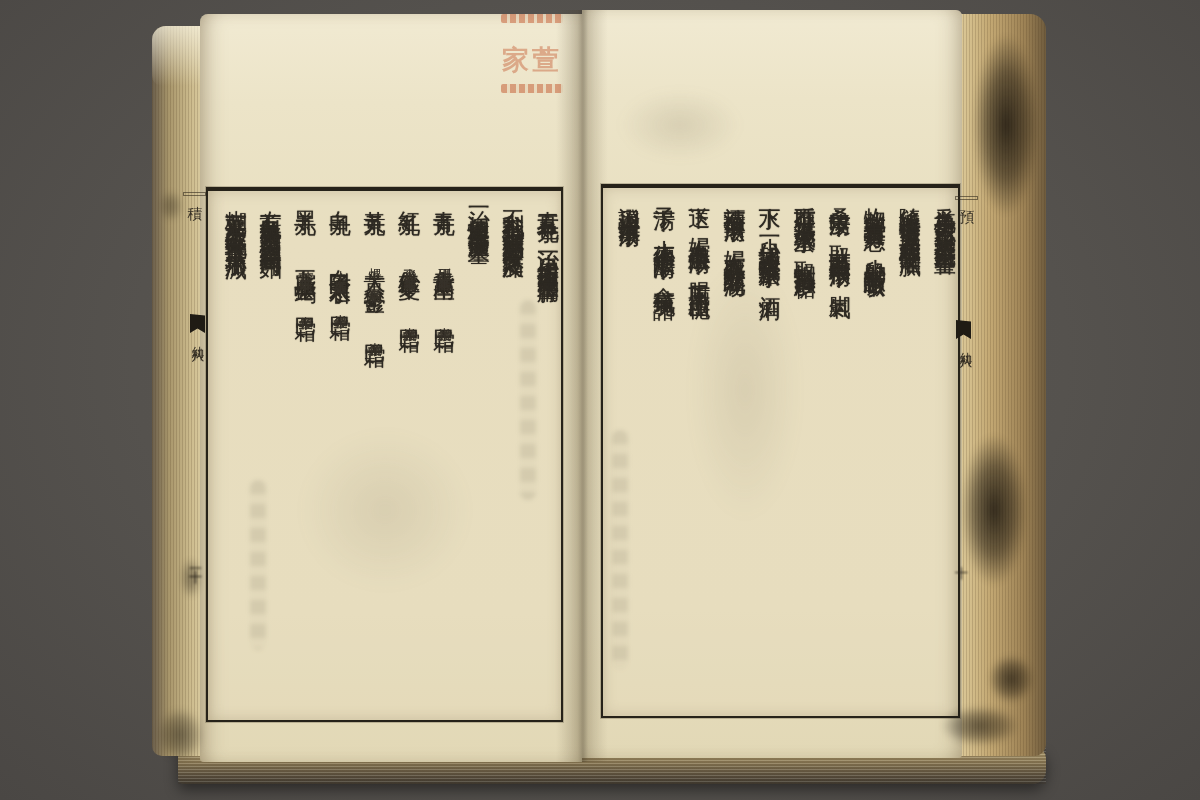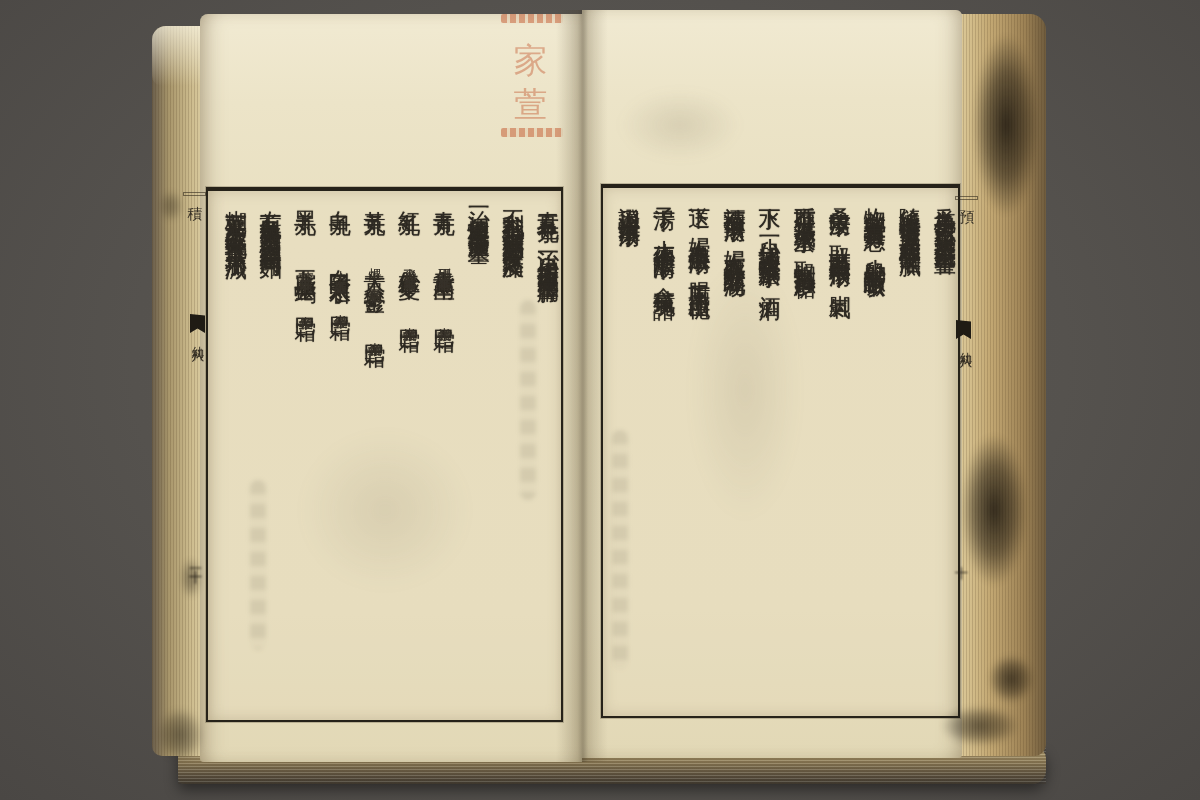--- a/index.html
+++ b/index.html
@@ -70,21 +70,21 @@
   .fold-mid{font-size:12.5px;letter-spacing:2px;}
   .fold-tab{position:absolute;width:15px;height:19px;background:#1f1b14;filter:blur(.3px);
     clip-path:polygon(0 0,100% 8%,100% 100%,50% 76%,0 100%);}
   .fold-no{font-size:13px;letter-spacing:1px;filter:blur(1.1px);color:#241f17;}
 
   
   .watermark{position:absolute;left:498px;top:12px;width:68px;height:84px;
     color:rgba(193,84,42,.42);filter:blur(.6px);text-align:center;}
   .wm-bar{height:9px;margin:2px 3px;border-radius:2px;
     background:repeating-linear-gradient(90deg,rgba(193,84,42,.5) 0 6px,rgba(193,84,42,.08) 6px 9px);}
-  .wm-large{font-size:34px;font-weight:normal;letter-spacing:3px;line-height:44px;margin-top:15px;}
+  .wm-large{font-size:27px;font-weight:bold;letter-spacing:3px;line-height:44px;margin-top:15px;}
 </style>
 </head>
 <body>
 
 <div class="stage">
 
   <div class="book-bottom"></div>
 
   <div class="edge edge-left"></div>
   <div class="edge edge-right"></div>

